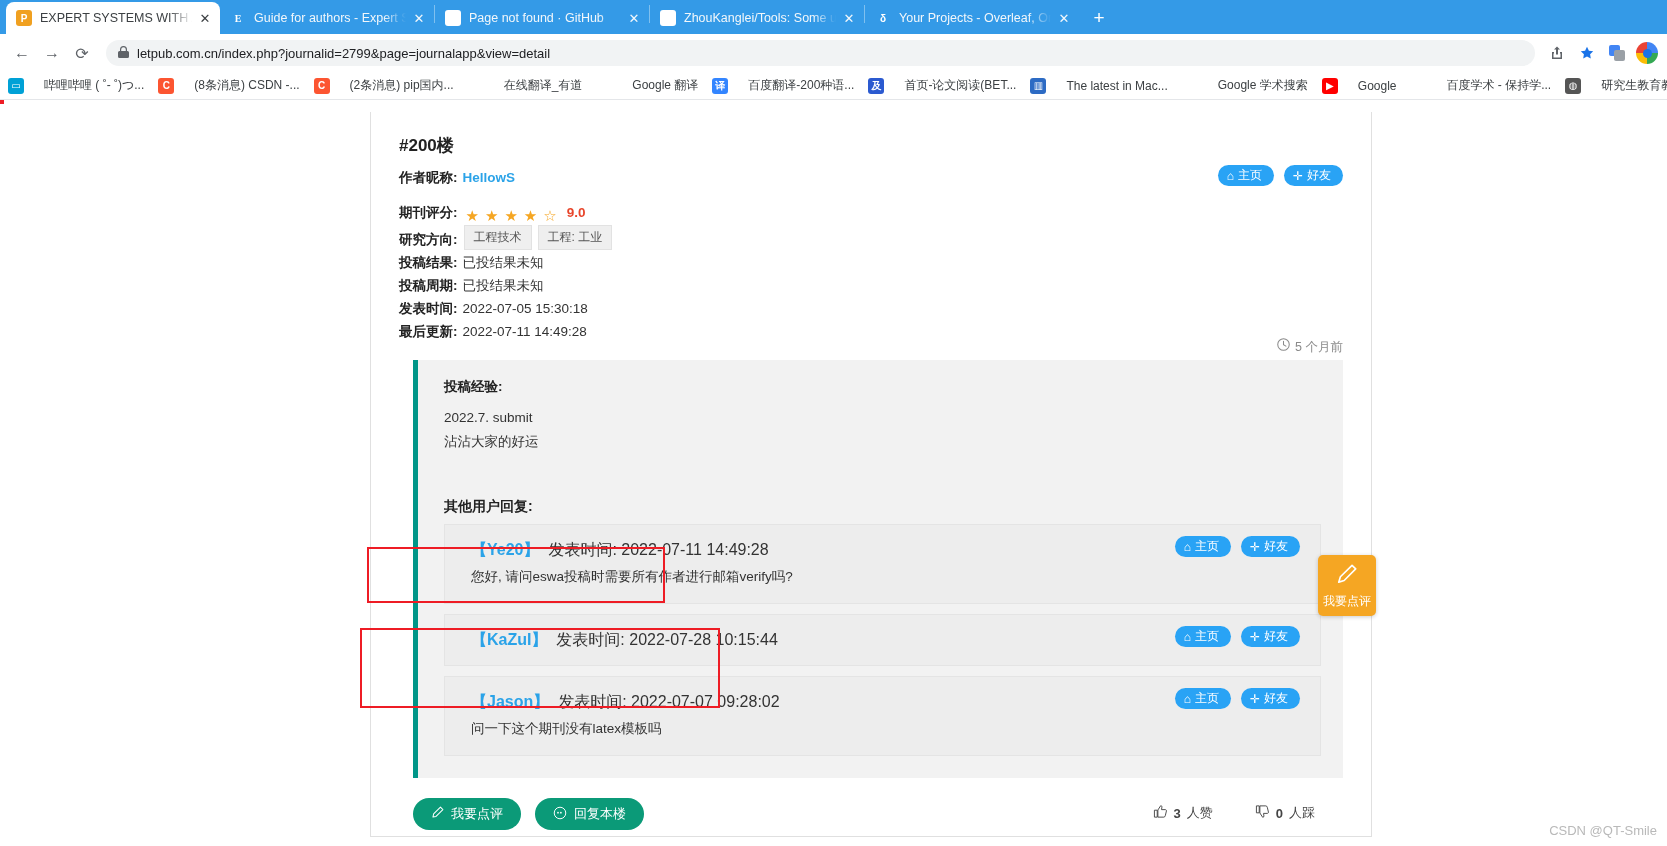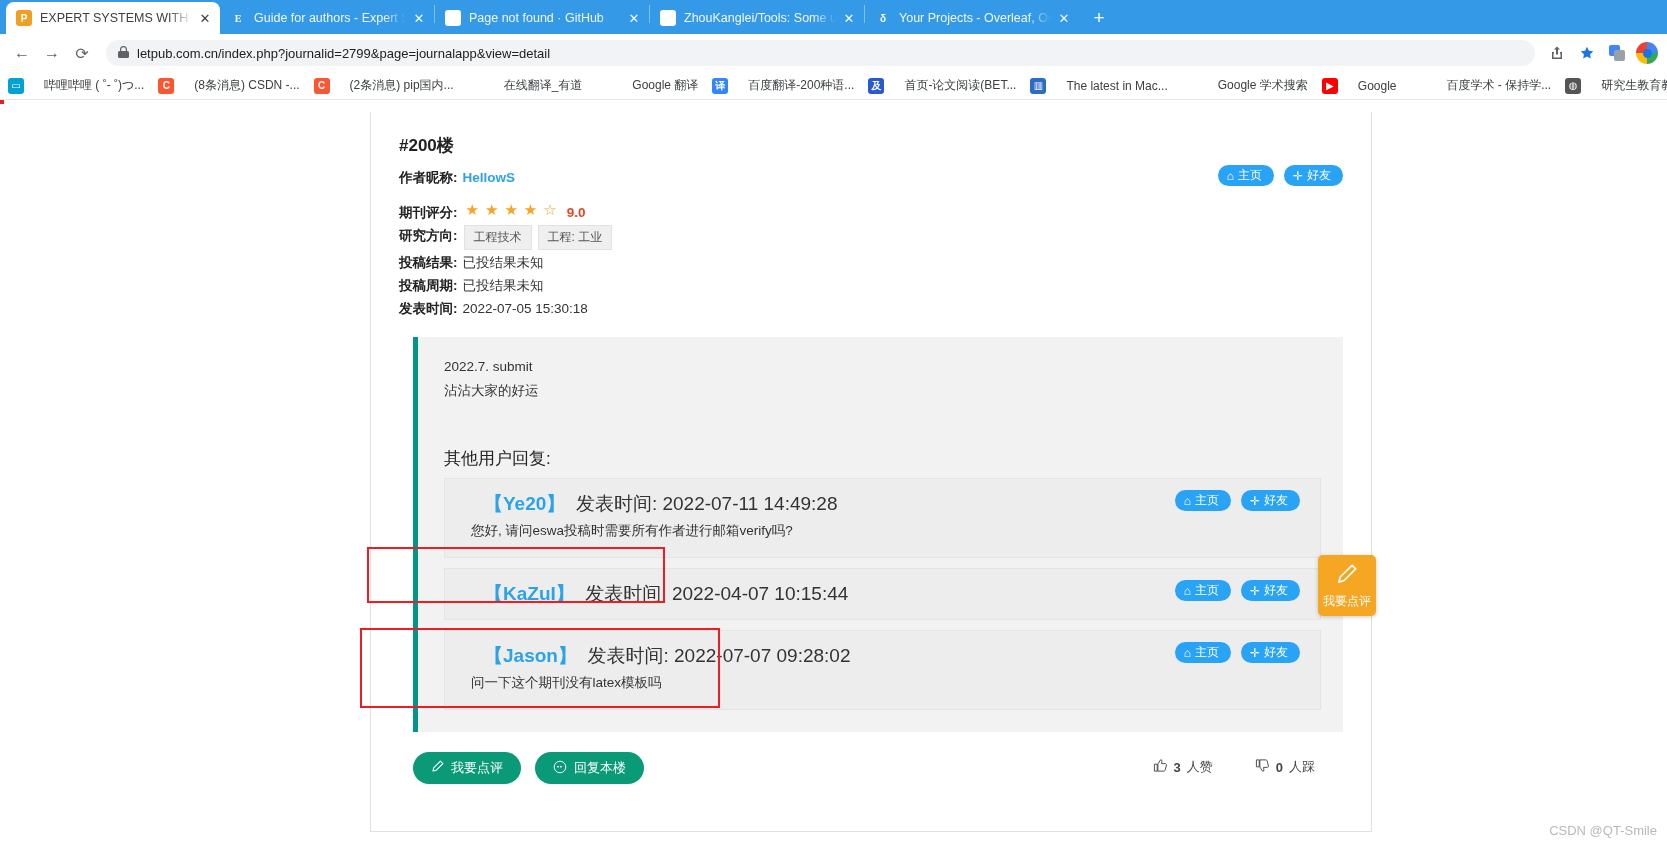--- a/index.html
+++ b/index.html
@@ -176,21 +176,21 @@
   .post {
     padding: 22px 28px 0 28px;
   }
   .post-title {
     font-size: 17px;
     font-weight: bold;
     color: #222;
     margin: 0 0 10px 0;
   }
   .meta-row {
-    display:flex; align-items:flex-start;
+    display:flex; align-items:flex-end;
     font-size: 13.5px;
     color: #333;
     line-height: 21px;
     margin-bottom: 2px;
   }
   .meta-label { font-weight: bold; color:#222; }
   .meta-val { color:#333; margin-left: 5px; }
   .author-link { color:#2ba3e8; font-weight:bold; margin-left:5px; }
   .spacer-8 { height: 12px; }
 
@@ -234,30 +234,30 @@
   .exp-block {
     margin: 18px 0 0 14px;
     border-left: 5px solid #009688;
     background: #f2f2f2;
     padding: 18px 22px 12px 26px;
     position: relative;
   }
   .exp-h { font-weight:bold; font-size:13.5px; color:#222; margin-bottom:10px; }
   .exp-line { font-size:13.5px; color:#333; line-height:24px; }
   .exp-gap { height: 34px; }
-  .reply-h { font-weight:normal; font-size:17px; color:#222; margin:10px 0 8px 0; }
+  .reply-h { font-weight:bold; font-size:14px; color:#222; margin:10px 0 8px 0; }
 
   .reply {
     background:#ededed;
     border:1px solid #e4e4e4;
     padding: 14px 18px 14px 26px;
     margin-bottom: 10px;
     position:relative;
   }
-  .reply-meta { font-size:19px; color:#333; line-height:22px;margin-left:13px; }
+  .reply-meta { font-size:16px; color:#333; line-height:22px; }
   .reply-user { color:#2ba3e8; font-weight:bold; }
   .reply-body { font-size:13.5px; color:#333; line-height:24px; margin-top:4px; }
   .reply .pill-row { top: 11px; right: 20px; }
 
   
   .redbox { position:absolute; border:2px solid #ee1c25; pointer-events:none; }
 
   .action-row {
     display:flex; align-items:center;
     margin: 20px 0 0 14px;
@@ -494,22 +494,36 @@
       <div class="meta-row">
         <span class="meta-label">投稿周期:</span>
         <span class="meta-val">已投结果未知</span>
       </div>
 
       <div class="meta-row">
         <span class="meta-label">发表时间:</span>
         <span class="meta-val">2022-07-05 15:30:18</span>
       </div>
 
+      <div class="meta-row row-with-side">
+        <span class="meta-label">最后更新:</span>
+        <span class="meta-val">2022-07-11 14:49:28</span>
+        <div class="time-ago" style="top:16px;">
+          <span>
+            <svg width="13" height="13" viewBox="0 0 14 14">
+                <circle cx="7" cy="7" r="6.2" fill="none" stroke="#8a8a8a" stroke-width="1.1"></circle>
+                <path d="M7 3.4V7.2l2.6 1.6" fill="none" stroke="#8a8a8a" stroke-width="1.1" stroke-linecap="round"></path>
+              </svg>
+          </span>
+          <span>5 个月前</span>
+        </div>
+      </div>
 
       <div class="exp-block">
+        <div class="exp-h">投稿经验:</div>
         <div class="exp-line">2022.7. submit</div>
         <div class="exp-line">沾沾大家的好运</div>
         <div class="exp-gap"></div>
         <div class="reply-h">其他用户回复:</div>
 
         <div class="reply">
           <div class="reply-meta">
             <span class="reply-user">【Ye20】</span>
             &nbsp;<span>发表时间:</span>
             <span>2022-07-11 14:49:28</span>
@@ -524,21 +538,21 @@
               <span class="gi">✛</span>
               <span>好友</span>
             </span>
           </div>
         </div>
 
         <div class="reply">
           <div class="reply-meta">
             <span class="reply-user">【KaZuI】</span>
             &nbsp;<span>发表时间:</span>
-            <span>2022-04-07 10:15:44</span>
+            <span>2022-07-28 10:15:44</span>
           </div>
           <div class="pill-row">
             <span class="pill">
               <span class="gi">⌂</span>
               <span>主页</span>
             </span>
             <span class="pill">
               <span class="gi">✛</span>
               <span>好友</span>
             </span>

